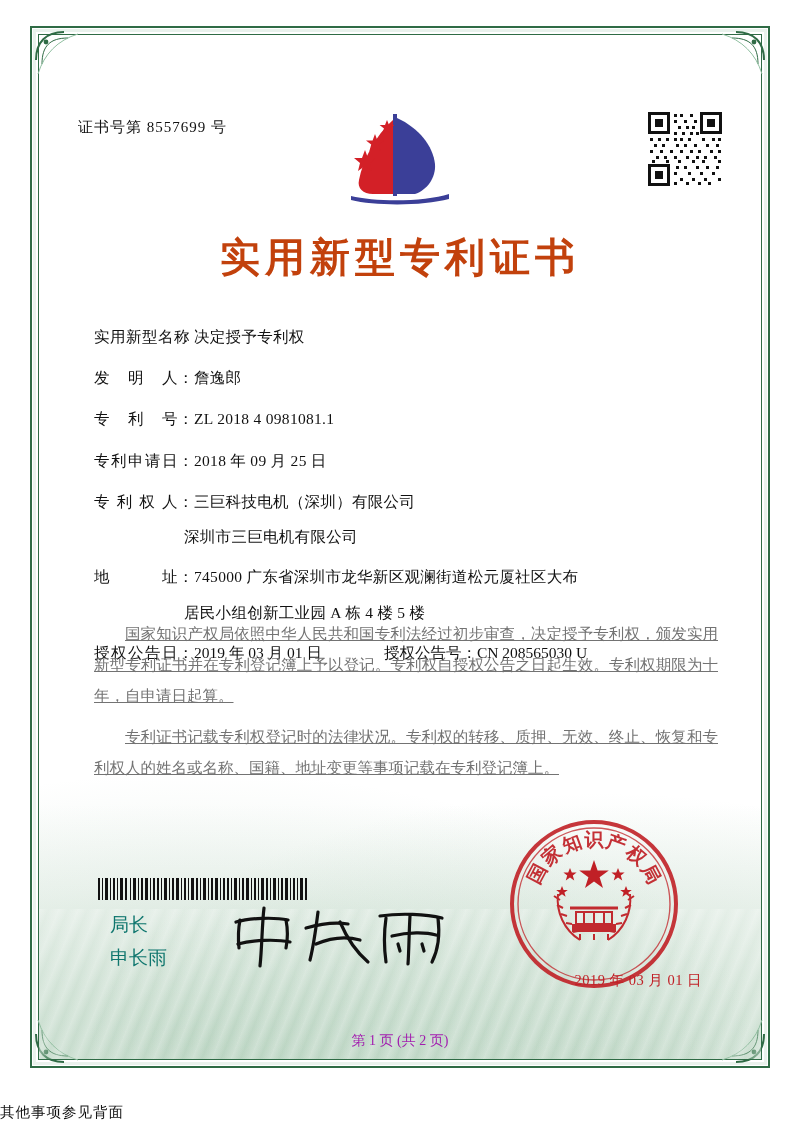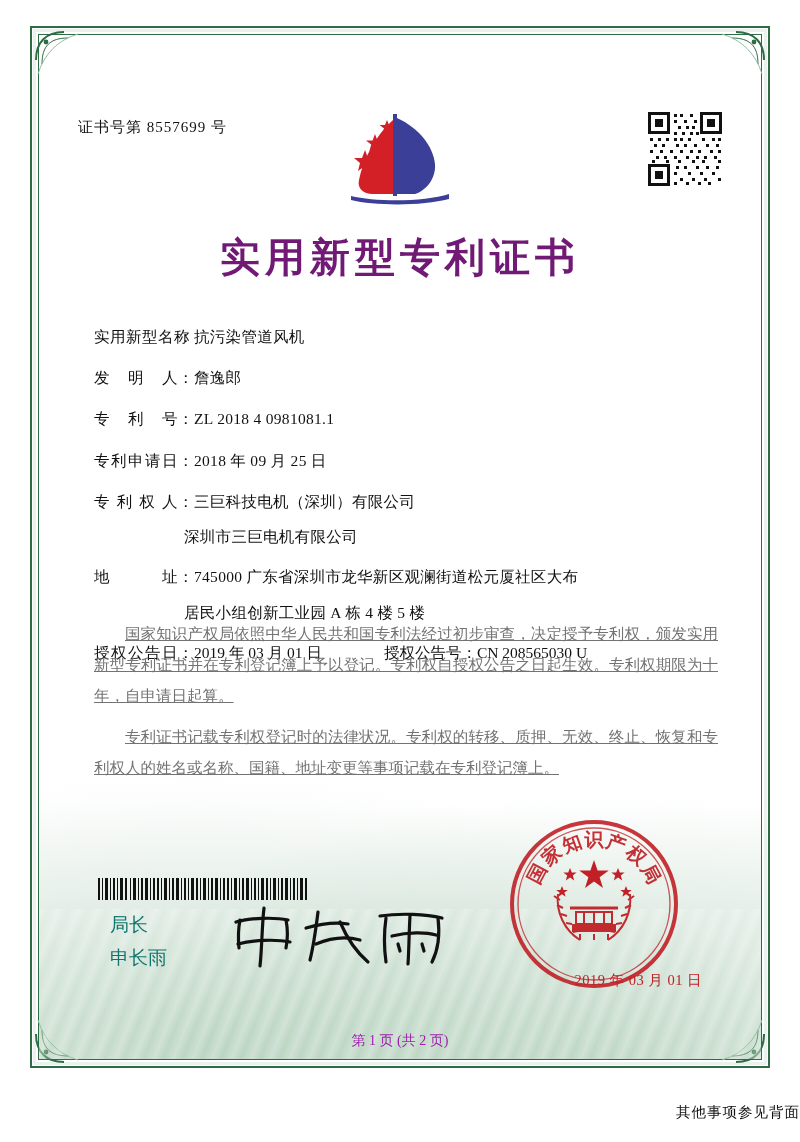--- a/index.html
+++ b/index.html
@@ -131,21 +131,21 @@
 
   .title {
     position: absolute;
     left: 0;
     right: 0;
     top: 140px;
     text-align: center;
     font-size: 40px;
     font-weight: bold;
     letter-spacing: 5px;
-    color: #701a75;
+    color: #c2410c;
     font-family: "DejaVu Serif", "Liberation Serif", serif;
   }
 
   .fields {
     position: absolute;
     left: 24px;
     right: 10px;
     top: 232px;
     font-size: 15.5px;
     line-height: 1.95;
@@ -249,21 +249,21 @@
     text-align: center;
     font-size: 14px;
     color: #a21caf;
   }
 
   .footer-note {
     position: absolute;
     left: 0;
     right: 0;
     bottom: 20px;
-    text-align: right;
+    text-align: left;
     font-size: 14.5px;
     color: #111;
     letter-spacing: 1px;
   }
 </style>
 </head>
 <body>
 
 <div class="page">
 
@@ -418,21 +418,21 @@
       </svg>
     </div>
 
     <div class="title">实用新型专利证书</div>
 
     <div class="fields">
 
       <div class="row">
         <span class="lbl spread">实用新型名称</span>
         <span class="lbl">：</span>
-        <span class="val">抗污染管道风机</span>
+        <span class="val">决定授予专利权</span>
       </div>
 
       <div class="row">
         <span class="lbl spread">发明人</span>
         <span class="lbl">：</span>
         <span class="val">詹逸郎</span>
       </div>
 
       <div class="row">
         <span class="lbl spread">专利号</span>

